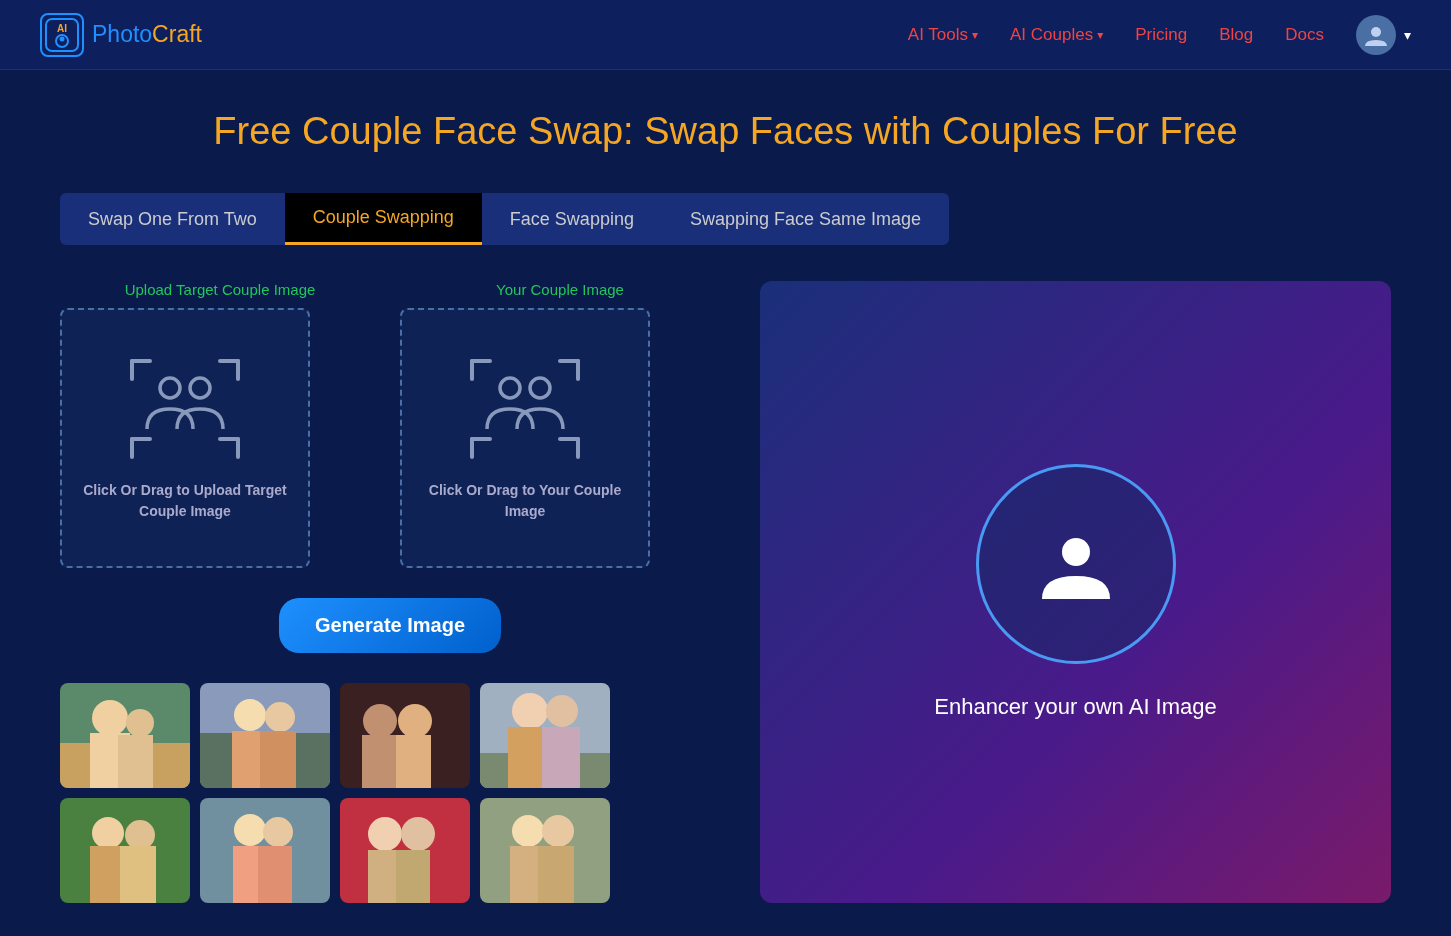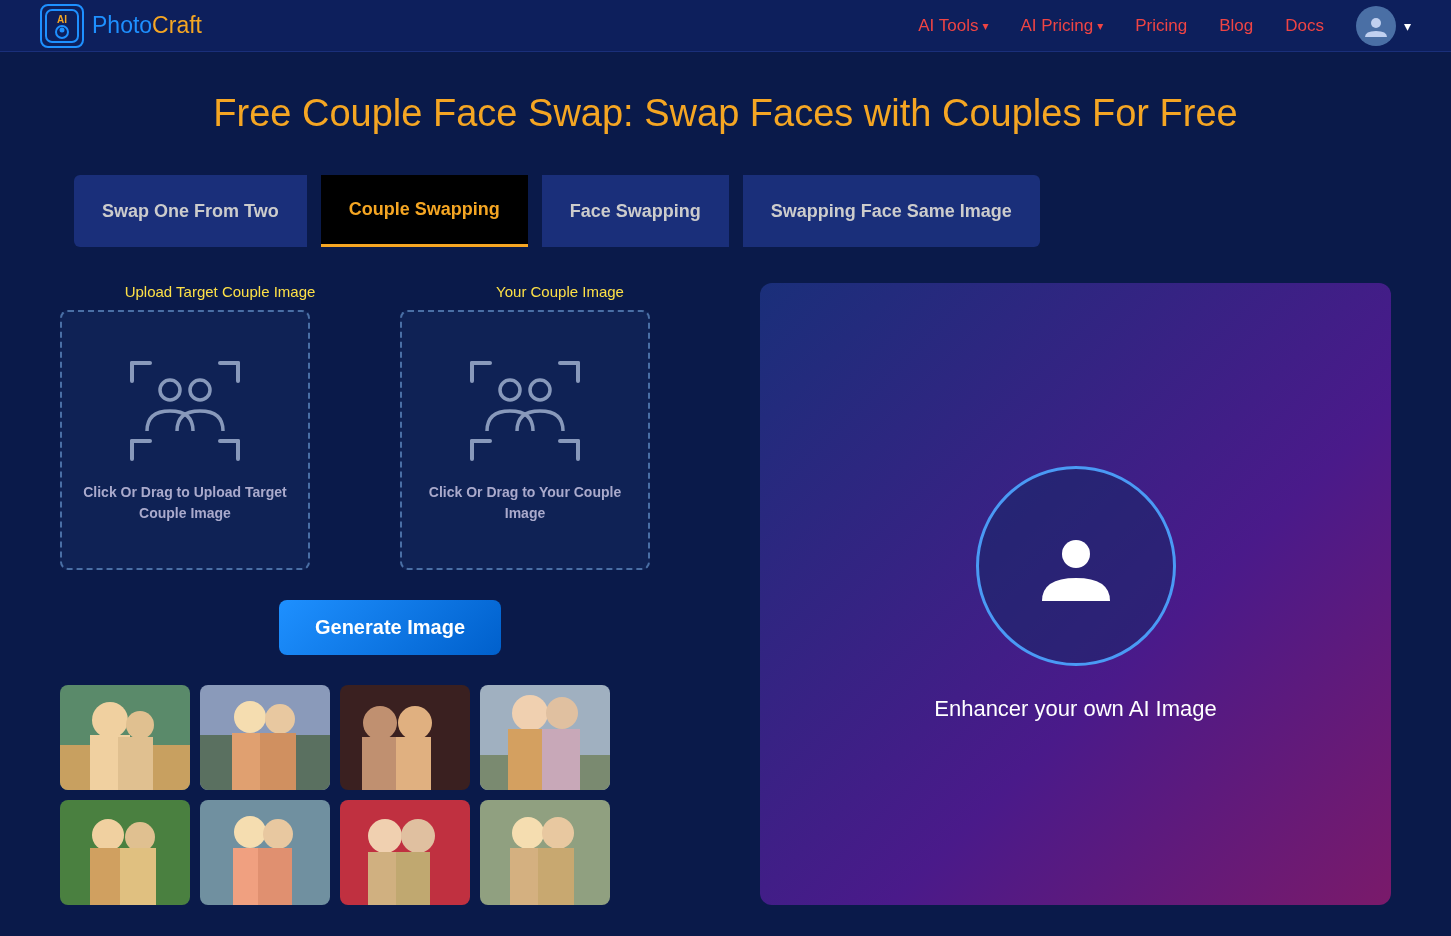--- a/index.html
+++ b/index.html
@@ -11,21 +11,21 @@
       width: 1451px;
       overflow-x: hidden;
     }
 
     
     header {
       background-color: #0d1f5c;
       display: flex;
       align-items: center;
       padding: 0 40px;
-      height: 52px;
+      height: 70px;
       border-bottom: 1px solid #1a2f7a;
       text-align: center;
     }
     .logo {
       display: flex;
       align-items: center;
       gap: 8px;
       margin-right: auto;
     }
     .logo-icon {
@@ -96,29 +96,28 @@
     }
 
     
     .tabs {
       display: flex;
       gap: 0;
       margin-bottom: 36px;
       flex-wrap: wrap;
     }
     .tab {
-      padding: 24px 28px;
+      padding: 14px 28px;
       font-size: 18px;
-      font-weight: 700;
+      font-weight: 400;
       cursor: pointer;
       background: #1a2f7a;
       color: #fff;
       border: none;
       outline: none;
-      margin-left: 14px;
     }
     .tab:first-child { border-radius: 6px 0 0 6px; }
     .tab:last-child { border-radius: 0 6px 6px 0; }
     .tab.active {
       background: #000000;
       color: #f5a623;
       border-bottom: 3px solid #f5a623;
     }
     .tab:not(.active) { color: #ccc; }
 
@@ -136,21 +135,21 @@
     .upload-section {
       display: flex;
       gap: 20px;
       margin-bottom: 30px;
     }
     .upload-box-container {
       flex: 1;
     }
     .upload-label {
       font-size: 15px;
-      color: #fde047;
+      color: #22c55e;
       margin-bottom: 10px;
       text-align: center;
     }
     .upload-box {
       border: 2px dashed #4a6fa5;
       border-radius: 8px;
       background: #0f2255;
       width: 250px;
       height: 260px;
       display: flex;
@@ -176,21 +175,21 @@
     }
 
     
     .generate-btn {
       background: linear-gradient(135deg, #1e90ff, #0060cc);
       color: #fff;
       border: none;
       padding: 16px 36px;
       font-size: 20px;
       font-weight: 700;
-      border-radius: 8px;
+      border-radius: 20px;
       cursor: pointer;
       display: block;
       margin: 0 auto;
     }
 
     
     .sample-images {
       display: flex;
       flex-wrap: wrap;
       gap: 10px;
@@ -252,21 +251,21 @@
       <span>Photo</span><span>Craft</span>
     </div>
   </div>
 
   <nav>
     <div class="nav-item">
       <span>AI Tools</span>
       <span class="nav-dropdown-icon">▾</span>
     </div>
     <div class="nav-item">
-      <span>AI Pricing</span>
+      <span>AI Couples</span>
       <span class="nav-dropdown-icon">▾</span>
     </div>
     <div class="nav-item">
       <span>Pricing</span>
     </div>
     <div class="nav-item">
       <span>Blog</span>
     </div>
     <div class="nav-item">
       <span>Docs</span>

